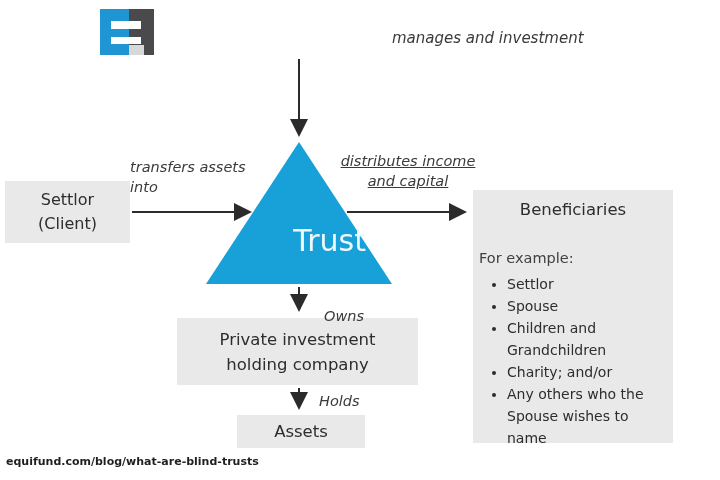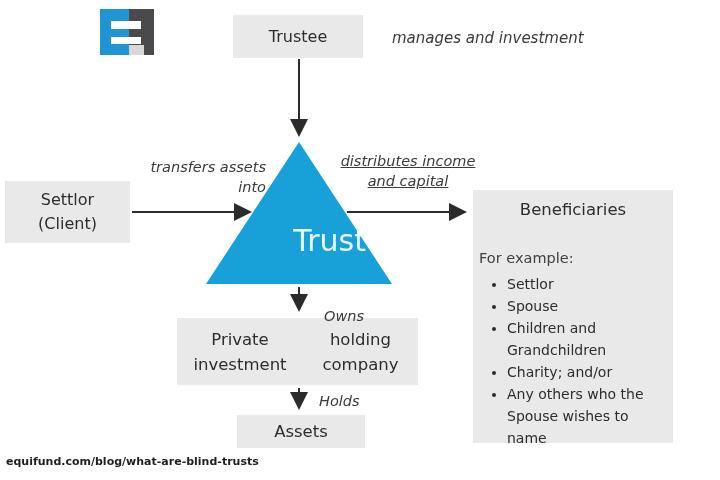--- a/index.html
+++ b/index.html
@@ -12,27 +12,27 @@
   .logo .gray-half{position:absolute;left:53%;top:0;width:47%;height:100%;background:var(--logo_gray,#4a4a4c);}
   .logo .slot1{position:absolute;left:20%;top:27%;width:56%;height:17%;background:#fff;}
   .logo .slot2{position:absolute;left:20%;top:60%;width:56%;height:16%;background:#fff;}
   .logo .light-corner{position:absolute;left:53%;top:78%;width:28%;height:22%;background:#d8d8d8;}
 
   
   .node{position:absolute;background:var(--box_bg,#e9e9e9);display:flex;align-items:center;
         justify-content:center;text-align:center;color:#2d2d2d;}
   .node.trustee{left:233px;top:15px;width:130px;height:43px;font-size:16px;}
   .node.settlor{left:5px;top:181px;width:125px;height:62px;font-size:16px;line-height:24px;flex-direction:column;}
-  .node.private{left:177px;top:318px;width:241px;height:67px;font-size:16.5px;line-height:25px;}
+  .node.private{left:177px;top:318px;width:241px;height:67px;font-size:16.5px;line-height:25px;flex-direction:column;}
   .node.assets{left:237px;top:415px;width:128px;height:33px;font-size:16.5px;}
 
   
   .edge-label{position:absolute;font-style:italic;font-size:14.5px;color:#3a3a3a;line-height:20px;}
   .edge-label.manages{left:392px;top:28px;width:240px;white-space:nowrap;font-size:15px;}
-  .edge-label.transfers{left:130px;top:157px;width:136px;text-align:right;}
+  .edge-label.transfers{left:130px;top:157px;width:136px;text-align:left;}
   .edge-label.distributes{left:330px;top:151px;width:156px;text-align:center;text-decoration:underline;}
   .edge-label.owns{left:324px;top:306px;}
   .edge-label.holds{left:319px;top:391px;}
 
   
   svg.layer{position:absolute;left:0;top:0;width:720px;height:480px;}
   .arrow{stroke:var(--arrow,#2b2b2b);stroke-width:2;}
 
   .trust-label{position:absolute;left:234px;top:223px;width:132px;text-align:right;
                font-size:30px;color:#eef9ff;}
@@ -70,23 +70,20 @@
     <polygon points="299,142 206,284 392,284" style="fill:var(--triangle,#18a0d8)"></polygon>
     <line class="arrow" x1="299" y1="59" x2="299" y2="133" marker-end="url(#ah)"></line>
     <line class="arrow" x1="132" y1="212" x2="248" y2="212" marker-end="url(#ah)"></line>
     <line class="arrow" x1="347" y1="212" x2="463" y2="212" marker-end="url(#ah)"></line>
     <line class="arrow" x1="299" y1="287" x2="299" y2="308" marker-end="url(#ah)"></line>
     <line class="arrow" x1="299" y1="388" x2="299" y2="406" marker-end="url(#ah)"></line>
   </svg>
 
   <div class="trust-label">Trust</div>
 
-  <div class="node trustee">
-    <span>Trustee</span>
-  </div>
 
   <div class="node settlor">
     <span>Settlor</span>
     <span>(Client)</span>
   </div>
 
   <div class="node private">
     <span>Private investment</span>
     <span>holding company</span>
   </div>

